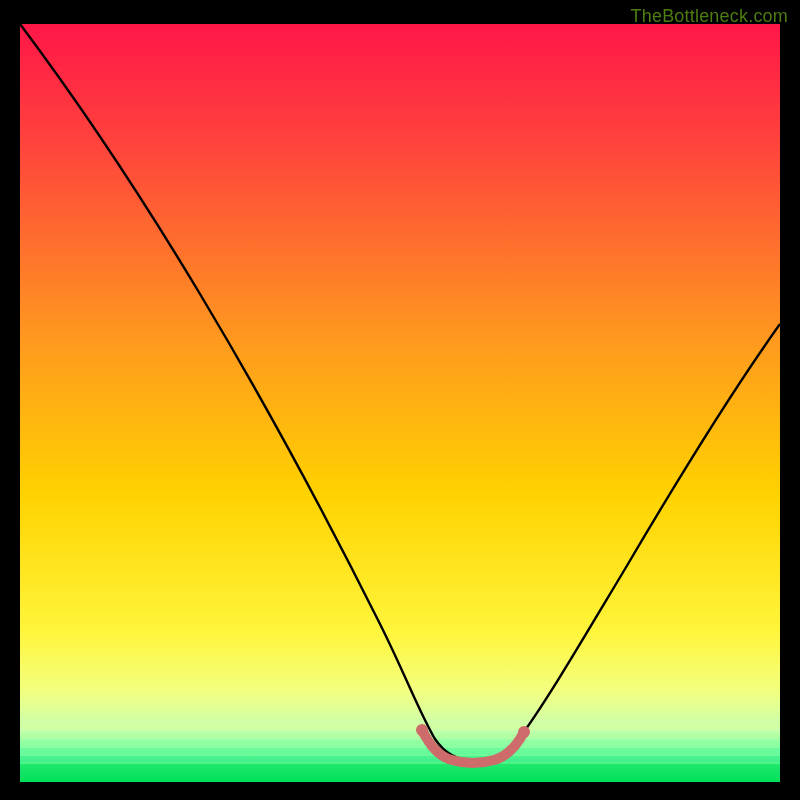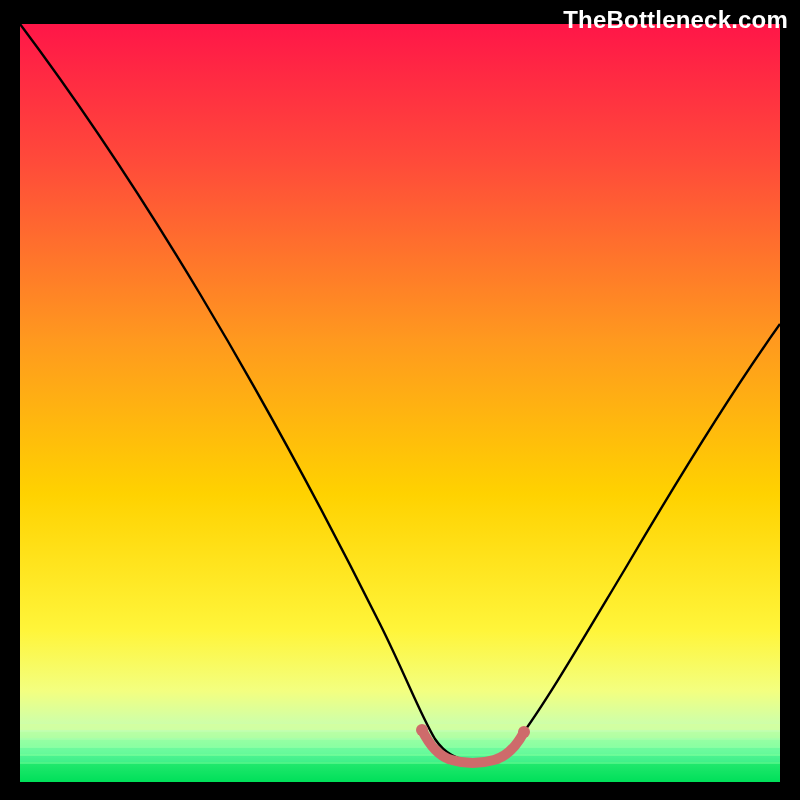--- a/index.html
+++ b/index.html
@@ -14,23 +14,23 @@
   .frame {
     position: relative;
     width: 800px;
     height: 800px;
     background: #000;
   }
   .watermark {
     position: absolute;
     top: 6px;
     right: 12px;
-    color: #ffffff;
-    font-size: 24px;
-    font-weight: 700;
+    color: #4d7c0f;
+    font-size: 18px;
+    font-weight: 400;
     letter-spacing: 0.2px;
     z-index: 50;
     user-select: none;
   }
   .plot {
     position: absolute;
     left: 20px;
     top: 24px;
     width: 760px;
     height: 758px;

